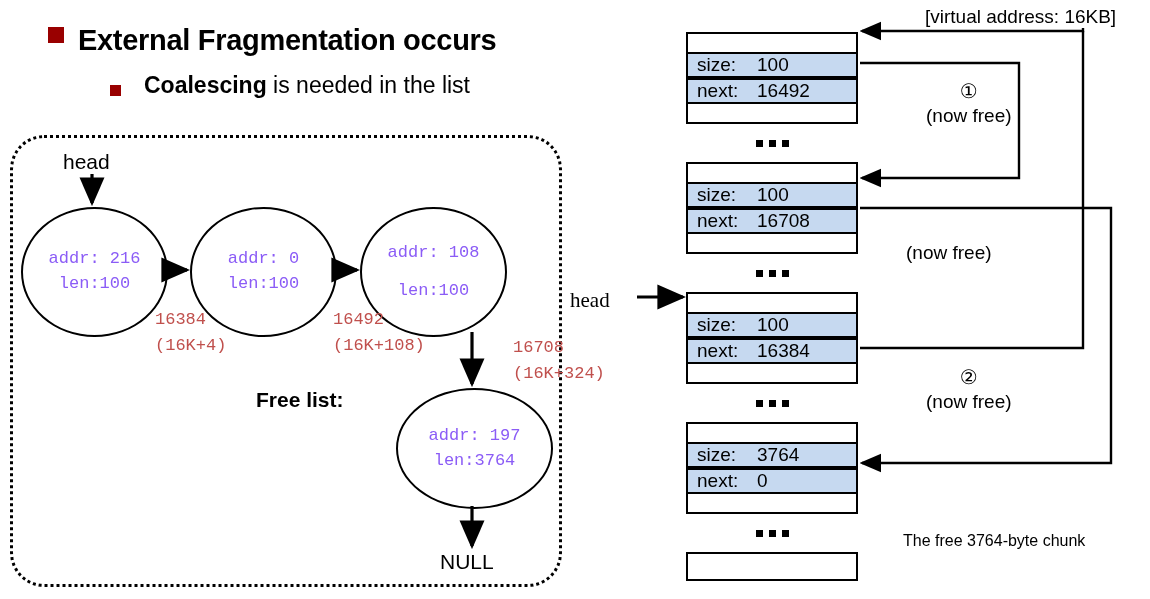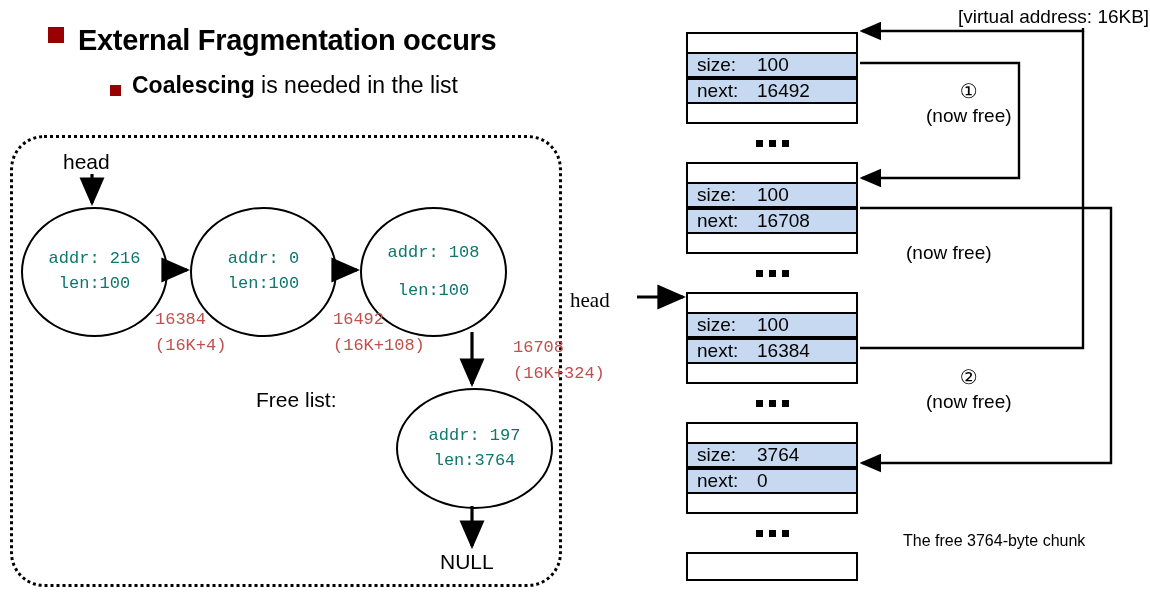--- a/index.html
+++ b/index.html
@@ -8,55 +8,55 @@
     font-family:"Liberation Sans", sans-serif;
     color:#000000;
   }
   .abs{position:absolute;}
 
   
   #bullet1{left:48px;top:27px;width:16px;height:16px;background:#990000;}
   #title1{left:78px;top:24px;font-size:29px;font-weight:bold;letter-spacing:-0.3px;white-space:nowrap;}
   #bullet2{left:110px;top:85px;width:11px;height:11px;background:#990000;}
   #title2{left:132px;top:72px;font-size:23px;white-space:nowrap;}
-  #title2 b{font-weight:bold;}
+  #title2 b{font-weight:bold;margin-left:12px;}
 
   
   #panel{
     left:10px;top:135px;width:552px;height:452px;
     border:3px dotted #000000;border-radius:34px;
     box-sizing:border-box;
   }
 
   
   .node{
     border:2.2px solid #000000;border-radius:50%;
     background:#ffffff;
     display:flex;flex-direction:column;align-items:center;justify-content:center;
     font-family:"Liberation Mono","DejaVu Sans Mono",monospace;
-    color:#0f766e;font-size:17px;line-height:1.45;
+    color:#8b5cf6;font-size:17px;line-height:1.45;
     white-space:nowrap;
   }
   #node0{left:21px;top:207px;width:143px;height:126px;}
   #node1{left:190px;top:207px;width:143px;height:126px;}
   #node2{left:360px;top:207px;width:143px;height:126px;gap:13px;}
   #node3{left:396px;top:388px;width:153px;height:117px;}
 
   
   .redlab{
     font-family:"Liberation Mono","DejaVu Sans Mono",monospace;
     color:#c0504d;font-size:17px;white-space:nowrap;line-height:1.5;
   }
   #lab0{left:155px;top:307px;}
   #lab1{left:333px;top:307px;}
   #lab2{left:513px;top:335px;}
 
   
   #headTop{left:63px;top:150px;font-size:21px;}
-  #freeList{left:256px;top:388px;font-size:21px;font-weight:normal;}
+  #freeList{left:256px;top:388px;font-size:21px;font-weight:bold;}
   #nullLab{left:440px;top:550px;font-size:21px;}
   #headRight{left:570px;top:288px;font-family:"Liberation Serif",serif;font-size:21px;}
 
   
   #memtable{left:686px;top:32px;width:172px;}
   .blk{border-left:2.5px solid #000;border-right:2.5px solid #000;box-sizing:border-box;}
   .gaprow{height:20px;background:#ffffff;box-sizing:border-box;}
   .gaprow.topcap{border-top:2.5px solid #000;}
   .gaprow.botcap{border-bottom:2.5px solid #000;}
   .kvrow{
@@ -67,21 +67,21 @@
   }
   .kvrow .k{width:60px;padding-left:9px;}
   .kvrow .v{}
   .ellipsis{
     height:38px;display:flex;align-items:center;justify-content:center;
     letter-spacing:3px;font-size:21px;font-weight:bold;line-height:0;
   }
   .ellipsis span{display:inline-block;width:7px;height:7px;background:#000;margin:0 3px;}
 
   
-  #vaddr{left:958px;top:6px;font-size:19px;white-space:nowrap;}
+  #vaddr{left:925px;top:6px;font-size:19px;white-space:nowrap;}
   .circnum{font-size:20px;}
   #ann1{left:926px;top:78px;text-align:center;font-size:19px;line-height:1.3;}
   #ann2{left:906px;top:242px;font-size:19px;}
   #ann3{left:926px;top:364px;text-align:center;font-size:19px;line-height:1.3;}
   #chunkLab{left:903px;top:532px;font-size:16px;white-space:nowrap;}
 
   svg.overlay{position:absolute;left:0;top:0;width:1150px;height:599px;pointer-events:none;}
 </style>
 </head>
 <body>

